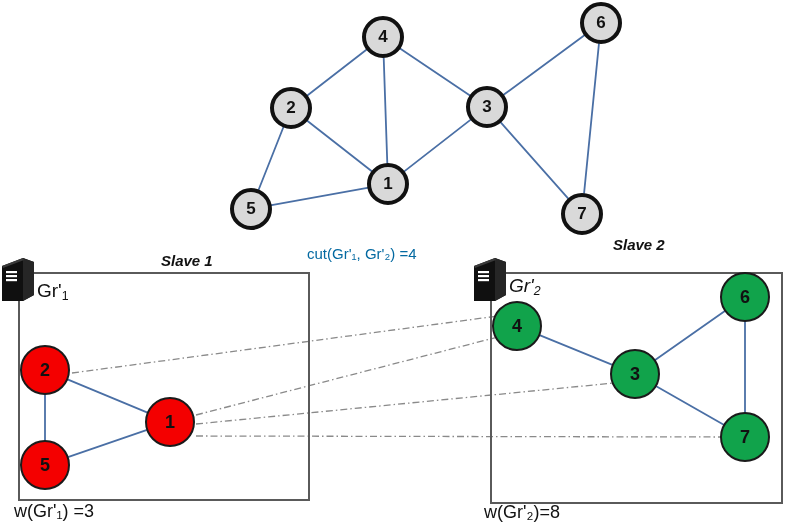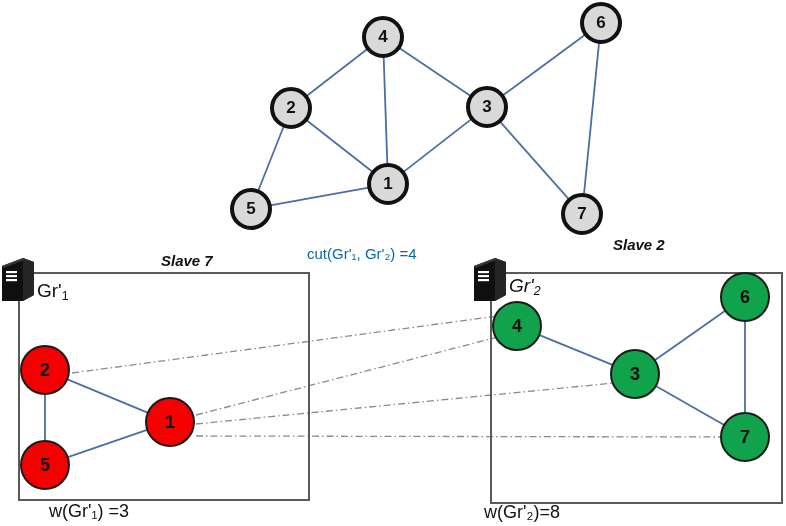--- a/index.html
+++ b/index.html
@@ -166,21 +166,21 @@
         <span>6</span>
       </div>
       <div class="node node-top" style="left: 561px; top: 193px;">
         <span>7</span>
       </div>
     </div>
 
   <div class="cut-label" style="left:307px; top:245px;">cut(Gr'₁, Gr'₂) =4</div>
 
   <div class="panel" id="panel-slave1" style="left: 18px; top: 272px; width: 292px; height: 229px; border-color: rgb(90, 90, 90);"></div>
-  <div class="panel-title" id="title-slave1" style="left:161px; top:252px;">Slave 7</div>
+  <div class="panel-title" id="title-slave1" style="left:161px; top:252px;">Slave 1</div>
 
   <div class="server-icon" style="left:1px; top:257px;">
     <svg width="34" height="46" viewBox="0 0 34 46" xmlns="http://www.w3.org/2000/svg">
       <polygon points="1,9 22,1 33,5 33,38 22,44 1,44" fill="#101010"></polygon>
       <polygon points="22,1 33,5 33,38 22,44" fill="#262626"></polygon>
       <polygon points="1,9 22,1 23,3 2,11" fill="#3a3a3a"></polygon>
       <rect x="5" y="14" width="11" height="2.2" fill="#ffffff"></rect>
       <rect x="5" y="18" width="11" height="2.2" fill="#ffffff"></rect>
       <rect x="5" y="22" width="11" height="2.2" fill="#ffffff"></rect>
     </svg>
@@ -192,21 +192,21 @@
         <span>2</span>
       </div>
       <div class="node node-red" style="left: 20px; top: 440px;">
         <span>5</span>
       </div>
       <div class="node node-red" style="left: 145px; top: 397px;">
         <span>1</span>
       </div>
     </div>
 
-  <div class="weight-label" style="left:14px; top:501px;margin-left:35px;">w(Gr'₁) =3</div>
+  <div class="weight-label" style="left:14px; top:501px;">w(Gr'₁) =3</div>
 
   <div class="panel" id="panel-slave2" style="left: 490px; top: 272px; width: 293px; height: 232px; border-color: rgb(90, 90, 90);"></div>
   <div class="panel-title" id="title-slave2" style="left:613px; top:236px;">Slave 2</div>
 
   <div class="server-icon" style="left:473px; top:257px;">
     <svg width="34" height="46" viewBox="0 0 34 46" xmlns="http://www.w3.org/2000/svg">
       <polygon points="1,9 22,1 33,5 33,38 22,44 1,44" fill="#101010"></polygon>
       <polygon points="22,1 33,5 33,38 22,44" fill="#262626"></polygon>
       <polygon points="1,9 22,1 23,3 2,11" fill="#3a3a3a"></polygon>
       <rect x="5" y="14" width="11" height="2.2" fill="#ffffff"></rect>

